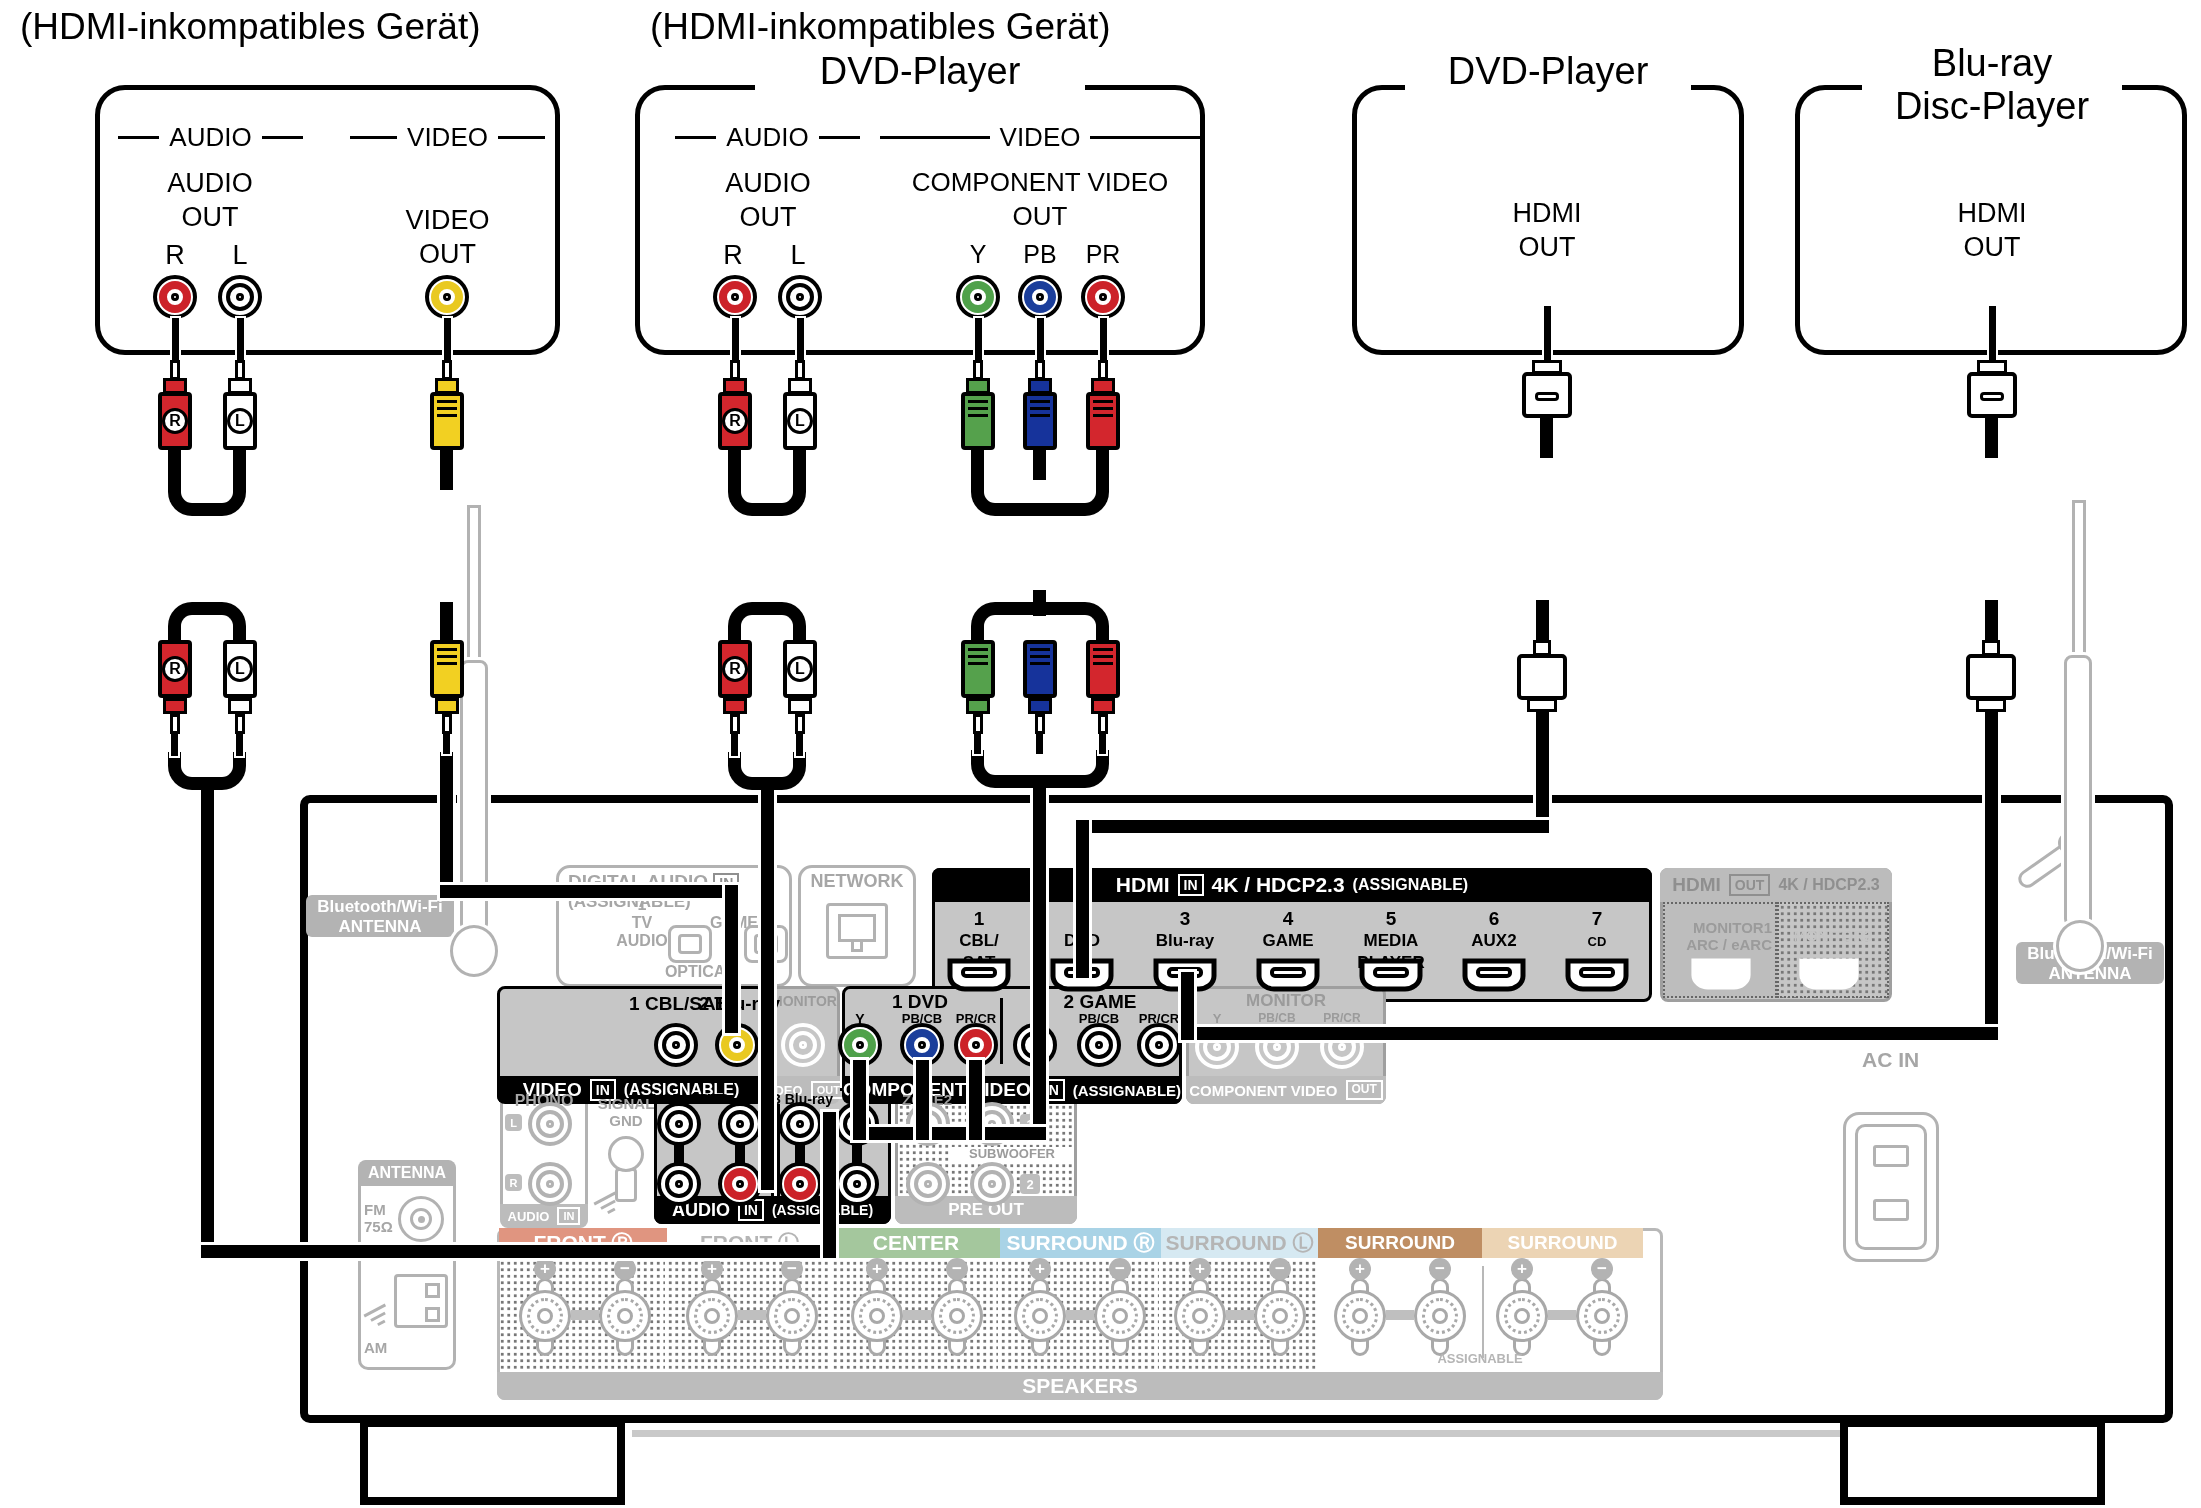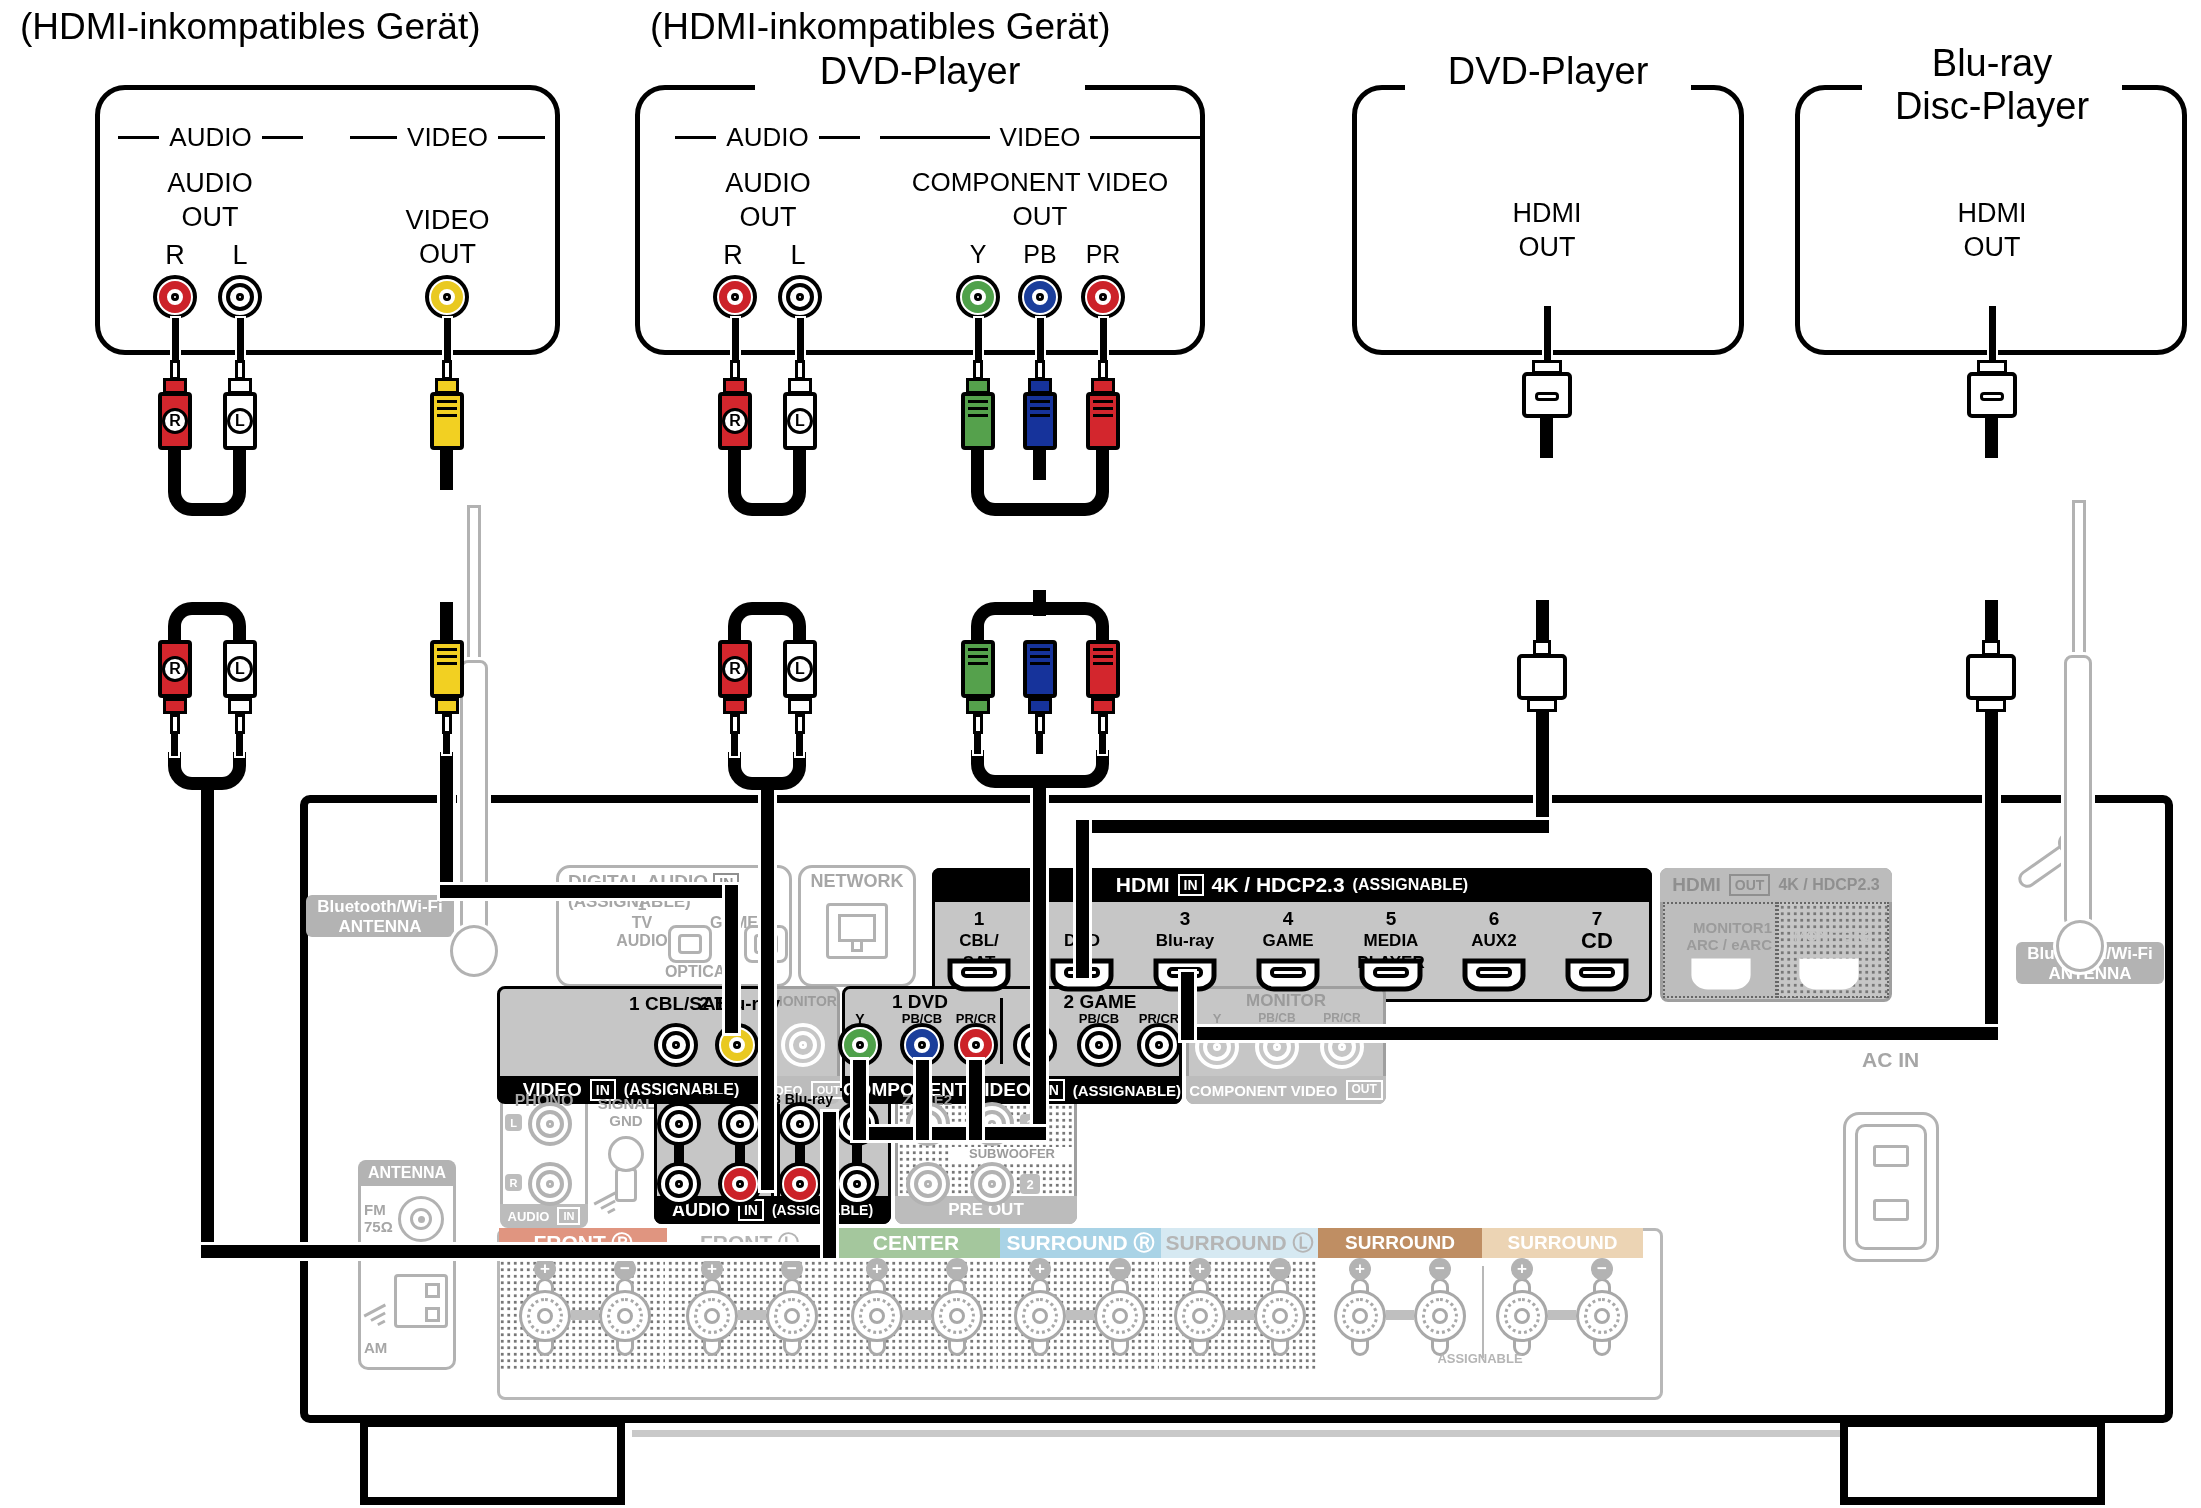--- a/index.html
+++ b/index.html
@@ -233,21 +233,21 @@
   <span style="font-size:16px">(ASSIGNABLE)</span>
 </div>
 <div class="t b c" style="left:939px;top:908px;width:80px;font-size:19px;z-index:3"><span>1</span><br><span style="font-size:17px">CBL/
 SAT</span></div>
 <div class="t b c" style="left:1042px;top:908px;width:80px;font-size:19px;z-index:3"><span>2</span><br><span style="font-size:17px">DVD</span></div>
 <div class="t b c" style="left:1140px;top:908px;width:90px;font-size:19px;z-index:3"><span>3</span><br><span style="font-size:17px">Blu-ray</span></div>
 <div class="t b c" style="left:1248px;top:908px;width:80px;font-size:19px;z-index:3"><span>4</span><br><span style="font-size:17px">GAME</span></div>
 <div class="t b c" style="left:1351px;top:908px;width:80px;font-size:19px;z-index:3"><span>5</span><br><span style="font-size:17px">MEDIA
 PLAYER</span></div>
 <div class="t b c" style="left:1454px;top:908px;width:80px;font-size:19px;z-index:3"><span>6</span><br><span style="font-size:17px">AUX2</span></div>
-<div class="t b c" style="left:1557px;top:908px;width:80px;font-size:19px;z-index:3"><span>7</span><br><span style="font-size:22px">CD</span></div>
+<div class="t b c" style="left:1557px;top:908px;width:80px;font-size:19px;z-index:3"><span>7</span><br><span style="font-size:13px">CD</span></div>
 <svg class="hsock" style="left:946px;top:958px;color:#000" width="66" height="34" viewBox="0 0 66 34">
       <use href="#hdmi"></use>
     </svg>
 <svg class="hsock" style="left:1049px;top:958px;color:#000" width="66" height="34" viewBox="0 0 66 34">
       <use href="#hdmi"></use>
     </svg>
 <svg class="hsock" style="left:1152px;top:958px;color:#000" width="66" height="34" viewBox="0 0 66 34">
       <use href="#hdmi"></use>
     </svg>
 <svg class="hsock" style="left:1255px;top:958px;color:#000" width="66" height="34" viewBox="0 0 66 34">
@@ -536,20 +536,21 @@
 <div class="abs c b" style="left: 1161px; top: 1228px; width: 157px; height: 30px; font-size: 21px; line-height: 30px; z-index: 3; background-color: rgb(214, 233, 242); color: rgb(181, 181, 181);">SURROUND Ⓛ</div>
 <div class="abs c b" style="left: 1318px; top: 1228px; width: 164px; height: 30px; font-size: 19px; line-height: 30px; z-index: 3; background-color: rgb(191, 142, 99); color: rgb(255, 255, 255);">SURROUND BACKⓇ</div>
 <div class="abs c b" style="left: 1482px; top: 1228px; width: 161px; height: 30px; font-size: 19px; line-height: 30px; z-index: 3; background-color: rgb(236, 212, 180); color: rgb(255, 255, 255);">SURROUND BACKⓁ</div>
 <div class="abs dots" style="left:499px;top:1260px;width:166px;height:110px;z-index:2"></div>
 <div class="abs dots" style="left:667px;top:1260px;width:163px;height:110px;z-index:2"></div>
 <div class="abs dots" style="left:832px;top:1260px;width:166px;height:110px;z-index:2"></div>
 <div class="abs dots" style="left:1000px;top:1260px;width:159px;height:110px;z-index:2"></div>
 <div class="abs dots" style="left:1161px;top:1260px;width:155px;height:110px;z-index:2"></div>
 <div class="abs" style="left:1482px;top:1266px;width:2px;height:92px;background:#b8b8b8;z-index:3"></div>
 <div class="t b c" style="left:1400px;top:1352px;width:160px;font-size:13px;color:#b5b5b5;z-index:3">ASSIGNABLE</div>
+<div class="bar gray" style="left:497px;top:1372px;width:1166px;height:28px;border-radius:0 0 8px 8px;font-size:21px">SPEAKERS</div>
 <div class="abs" style="left: 571px; top: 1310px; width: 28px; height: 10px; background: rgb(191, 191, 191); z-index: 2;"></div><div class="pcap" style="left: 536px; top: 1278px;"></div><div class="post" style="left: 519px; top: 1290px;">
       <div class="p1">
         <div class="p2"></div>
       </div>
     </div><div class="pm" style="left: 534px; top: 1258px;">+</div><div class="pcap" style="left: 616px; top: 1278px;"></div><div class="post" style="left: 599px; top: 1290px;">
       <div class="p1">
         <div class="p2"></div>
       </div>
     </div><div class="pm" style="left: 614px; top: 1258px;">−</div><div class="abs" style="left: 738px; top: 1310px; width: 28px; height: 10px; background: rgb(191, 191, 191); z-index: 2;"></div><div class="pcap" style="left: 703px; top: 1278px;"></div><div class="post" style="left: 686px; top: 1290px;">
       <div class="p1">

